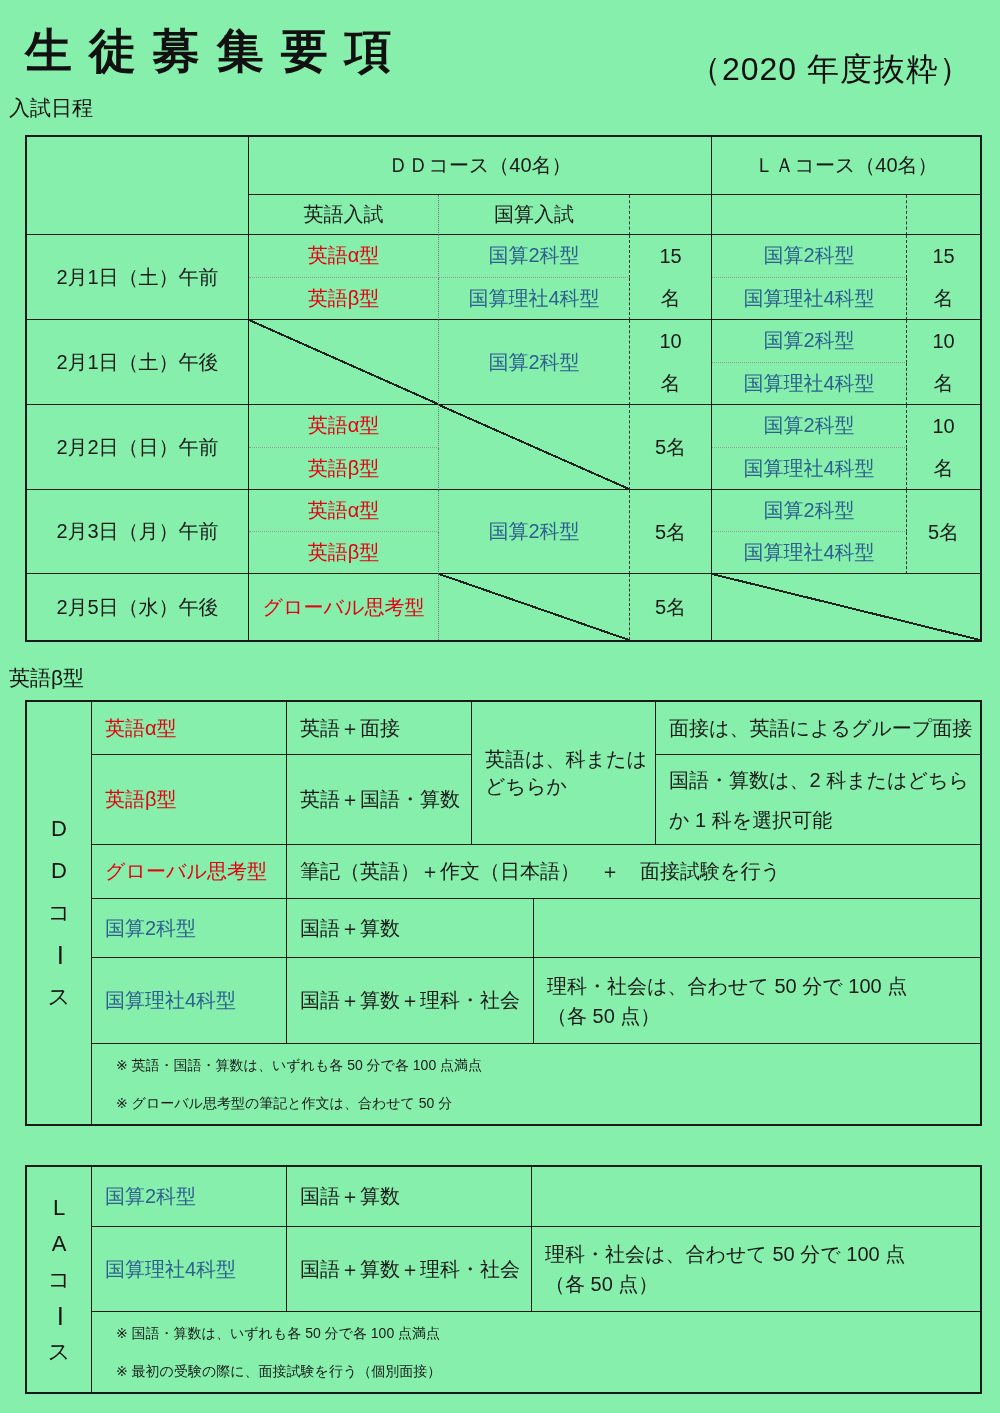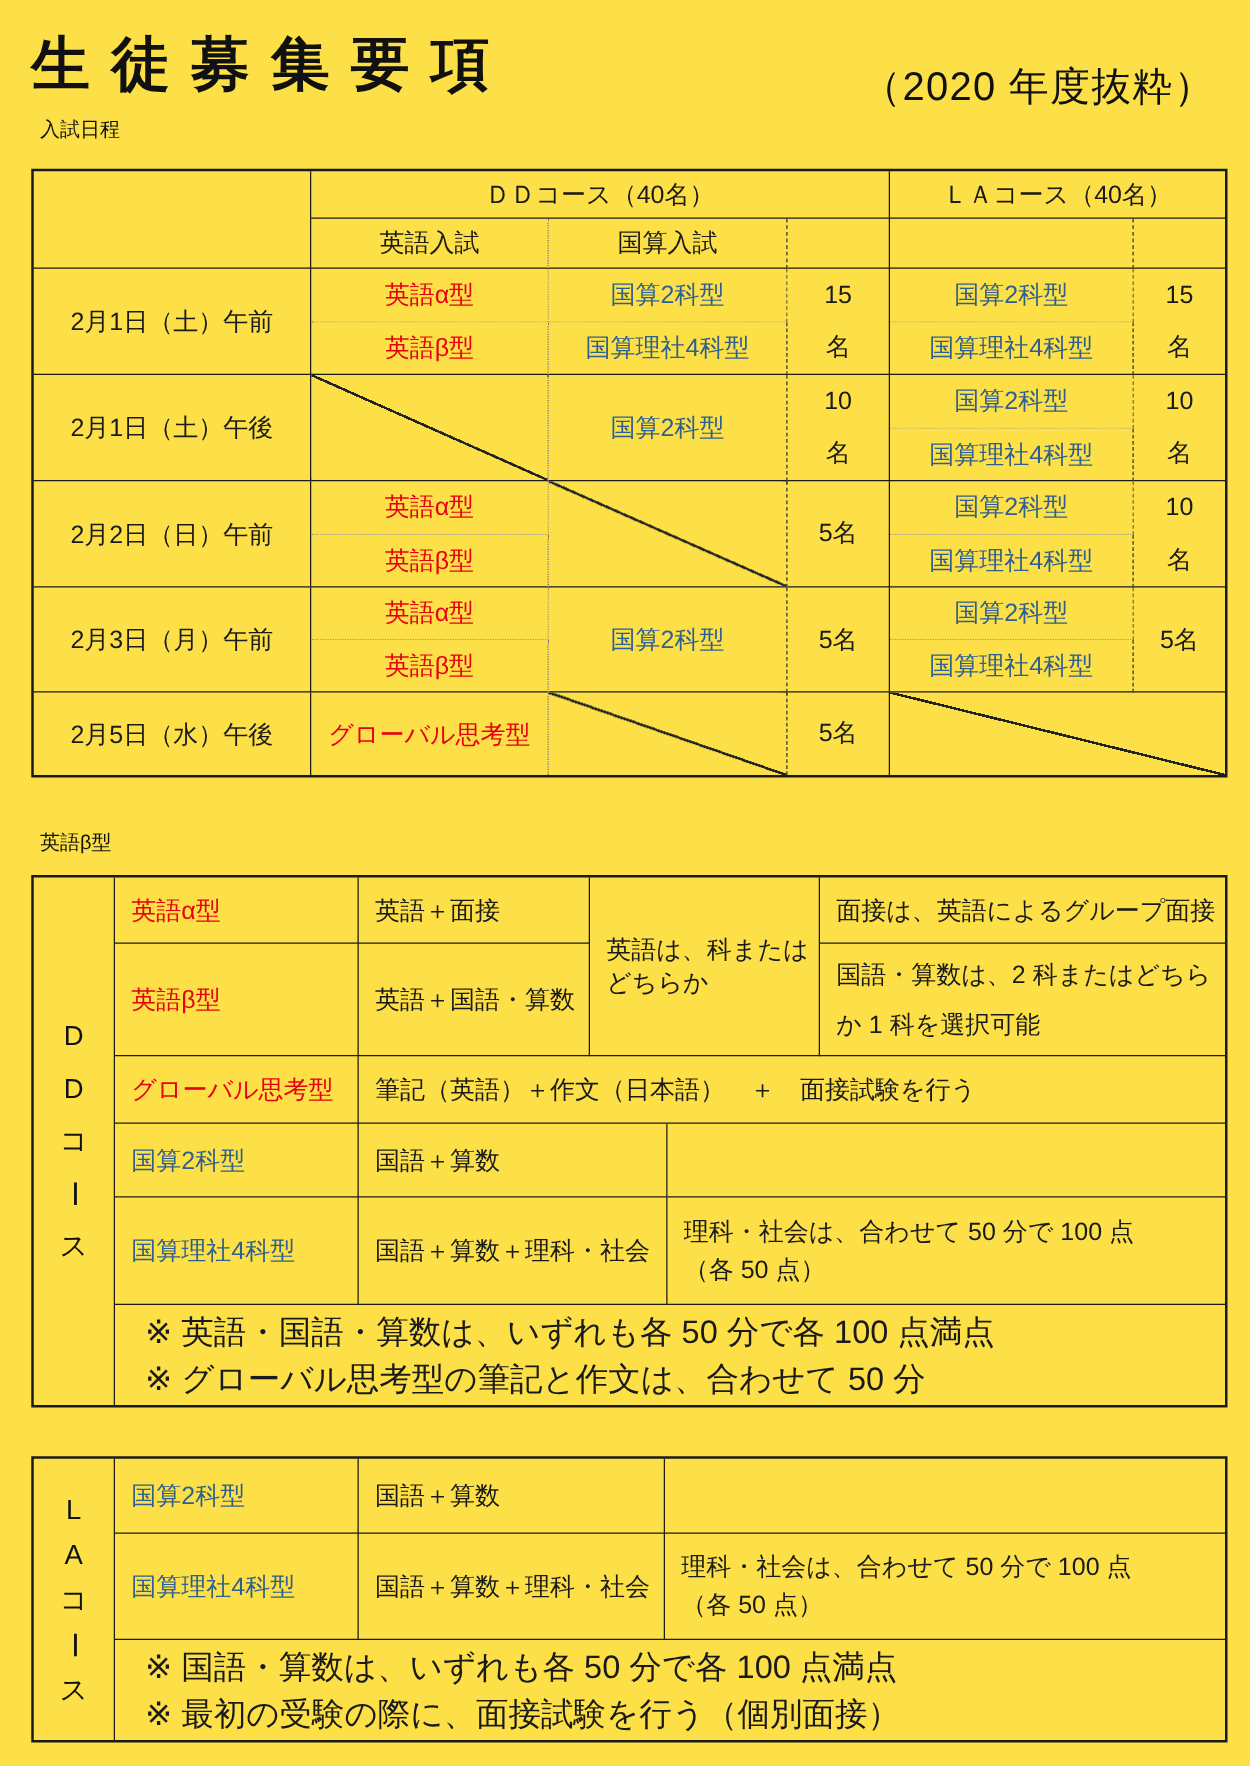--- a/index.html
+++ b/index.html
@@ -1,28 +1,28 @@
 <!DOCTYPE html>
 <html><head>
 <meta charset="utf-8">
 <style>
   html,body { margin:0; padding:0; background:#fff; }
   .page {
-    position:relative; width:1000px; height:1413px; background:#fde047;
+    position:relative; width:1000px; height:1413px; background:#86efac;
     font-family:"Liberation Sans","DejaVu Sans",sans-serif; color:#1a1a1a;
   }
   .title {
     position:absolute; left:25px; top:20px;
     font-size:47px; font-weight:600; letter-spacing:0.36em; color:#111;
   }
   .subtitle {
     position:absolute; right:28px; top:48px;
     font-size:32px; color:#111; letter-spacing:1px;
   }
-  .section-label { position:absolute; left:32px; font-size:16px; color:#111; }
+  .section-label { position:absolute; left:9px; font-size:21px; color:#111; }
   #label-schedule { top:94px; }
   #label-selection { top:664px; }
 
   table { border-collapse:separate; border-spacing:0; table-layout:fixed;
           position:absolute; left:25px; border:2px solid #1a1a1a; }
   td { border-right:1.5px solid #1a1a1a; border-bottom:1.5px solid #1a1a1a;
        vertical-align:middle; text-align:center; font-size:20px; color:#1a1a1a;
        padding:0; overflow:hidden; }
   td.nbr { border-right:none; }
   td.nbb { border-bottom:none; }
@@ -31,21 +31,21 @@
   td.hdot { border-bottom:1px dotted #9a9a9a; }
   td.diag { background-image:linear-gradient(to top right,
             transparent calc(50% - 1px), #222 calc(50% - 1px),
             #222 calc(50% + 1px), transparent calc(50% + 1px)); }
   td.red  { color:var(--red); }
   td.blue { color:var(--blue); }
   td.count { white-space:pre-line; line-height:42px; }
   td.left { text-align:left; padding-left:13px; }
   td.pre { white-space:pre-line; line-height:30px; }
   td.notes-cell { text-align:left; padding-left:24px; }
-  .foot-line { font-size:26px; line-height:38px; color:#1a1a1a; text-align:left; }
+  .foot-line { font-size:14px; line-height:38px; color:#1a1a1a; text-align:left; }
 
   #schedule-table { top:135px; width:953px; }
   #dd-table { top:700px; width:953px; }
   #la-table { top:1165px; width:953px; }
 
   .vlabel { vertical-align:middle; }
   .vlabel .vstack { display:flex; flex-direction:column; align-items:center;
                     justify-content:center; }
   .vlabel .vstack div { font-size:22px; line-height:26px; color:#111; }
   .vlabel .vstack div.rot { transform:rotate(90deg); }
@@ -65,21 +65,21 @@
   <table id="schedule-table">
     <colgroup>
       <col style="width:222px">
         <col style="width:190px">
         <col style="width:191px">
       <col style="width:82px">
         <col style="width:195px">
         <col style="width:73px">
     </colgroup>
     <tbody>
-        <tr style="height:38px">
+        <tr style="height:58px">
       <td rowspan="2"></td>
       <td colspan="3">ＤＤコース（40名）</td>
       <td colspan="2" class="nbr">ＬＡコース（40名）</td>
     </tr>
     <tr style="height:40px">
       <td class="vdot">英語入試</td>
       <td class="vdash">国算入試</td>
       <td></td>
       <td class="vdash"></td>
       <td class="nbr"></td>

